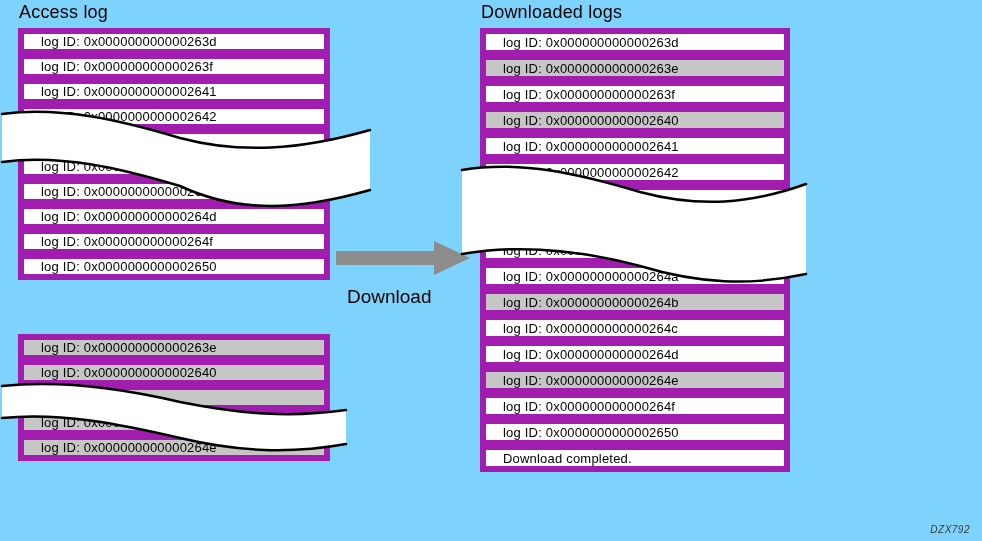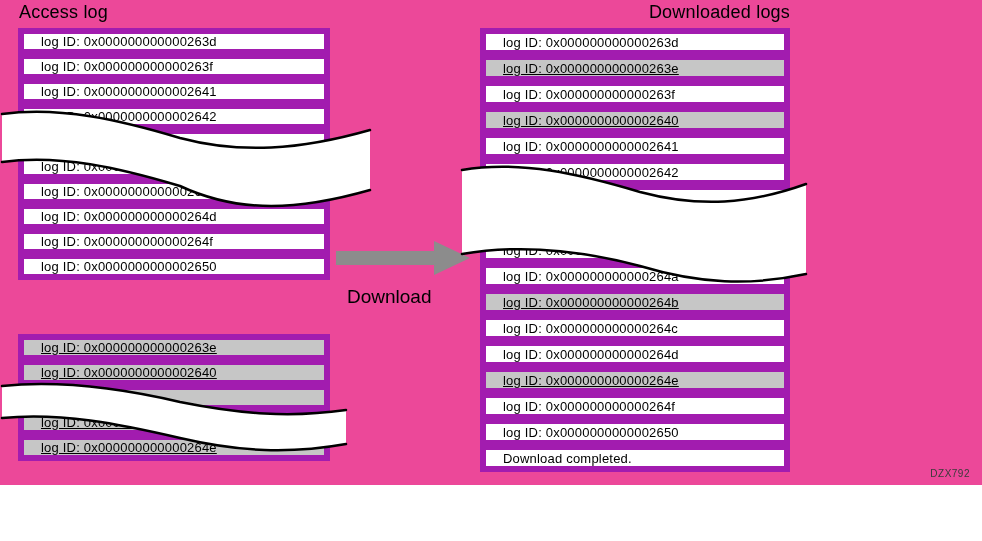--- a/index.html
+++ b/index.html
@@ -1,50 +1,50 @@
 <!DOCTYPE html>
 <html style="--shaded: #c6c6c6; --arrow: #8c8c8c;"><head>
 <meta charset="utf-8">
 <style>
   * { margin:0; padding:0; box-sizing:border-box; }
   html,body { background:#ffffff; }
   body { font-family:"Liberation Sans", sans-serif; color:#000; }
-  .canvas { position:relative; width:982px; height:485px; background:#ec4899; overflow:hidden; }
+  .canvas { position:relative; width:982px; height:541px; background:#7dd3fc; overflow:hidden; }
 
   .panel { position:absolute; }
   .panel-access     { left:18px;  top:2px; }
   .panel-job        { left:18px;  top:334px; }
-  .panel-downloaded { left:480px; top:2px;text-align:right; }
+  .panel-downloaded { left:480px; top:2px; }
 
   .panel-title { font-size:18px; font-weight:400; color:#000; margin:0 0 5px 1px; letter-spacing:0.2px; }
 
   .log-list { width:312px; }
   .panel-downloaded .log-list { width:310px; }
 
   .log-row {
     height:27px; border:6px solid #a21caf; margin-top:-2px; background:#fff;
     display:flex; align-items:center; padding-left:17px;
     font-size:13px; white-space:nowrap; letter-spacing:0.2px;
   }
   .log-row:first-child { margin-top:0; }
-  .log-row.shaded { background: var(--shaded, #c6c6c6); text-decoration: underline; }
+  .log-row.shaded { background: var(--shaded, #c6c6c6); }
   .panel-downloaded .log-row { height:28px; }
 
   .tear { position:absolute; z-index:5; pointer-events:none; }
   .tear-1 { left:0;     top:106px; }
   .tear-2 { left:0;     top:380px; }
   .tear-3 { left:460px; top:158px; }
   .tear-fill { fill:#ffffff; stroke:none; }
   .tear-edge { fill:none; stroke:#000; stroke-width:2.5; stroke-linecap:round; }
 
   .arrow { position:absolute; left:336px; top:238px; z-index:1; }
   .arrow polygon { fill: var(--arrow, #8c8c8c); }
   .arrow-label { position:absolute; left:347px; top:286px; font-size:19px; color:#000; }
 
-  .figure-code { position:absolute; right:12px; bottom:6px; font-size:10px; color:#3a3a3a; letter-spacing:0.5px; }
+  .figure-code { position:absolute; right:12px; bottom:6px; font-size:10px; color:#3a3a3a; letter-spacing:0.5px;font-style:italic; }
 </style>
 </head>
 <body>
 
 <div class="canvas">
 
   <section class="panel panel-access">
     <h2 class="panel-title">Access log</h2>
     <div class="log-list">
         <div class="log-row">log ID: 0x000000000000263d</div>

